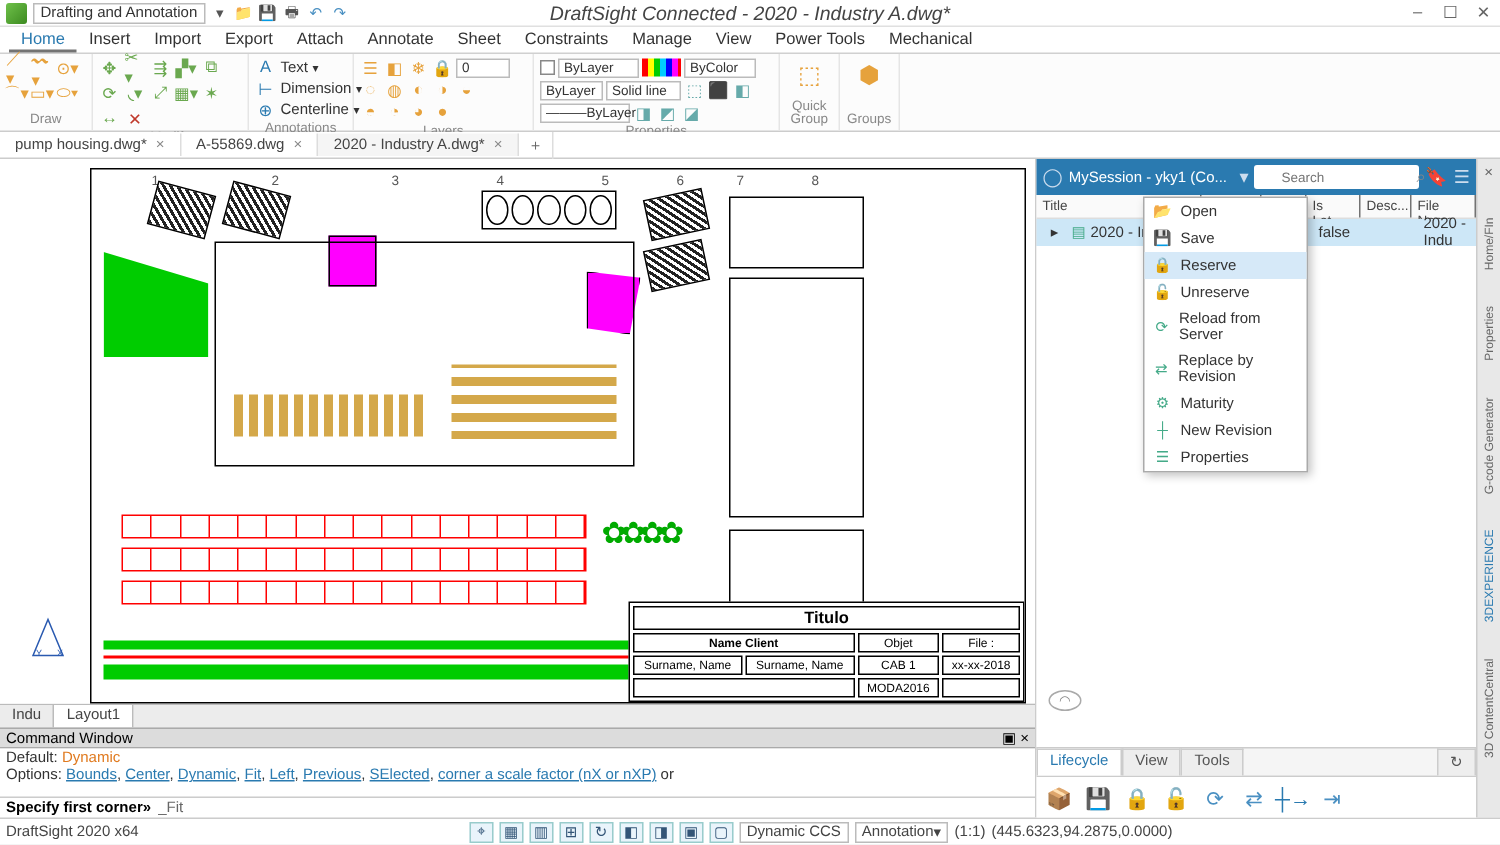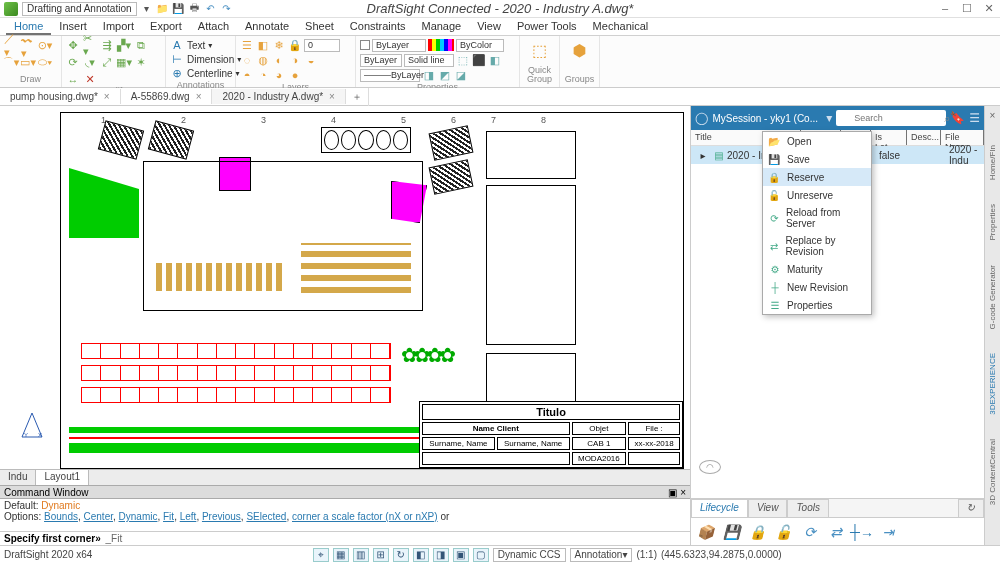--- a/index.html
+++ b/index.html
@@ -47,21 +47,21 @@
 .session-hdr .search input { border: none; outline: none; font-size: 9px; width: 90px; }
 .session-hdr .hicon { color: #cde; font-size: 12px; }
 .cols-hdr { height: 16px; background: #fafafa; display: flex; font-size: 9px; color: #444; border-bottom: 1px solid #ddd; }
 .cols-hdr > div { padding: 2px 4px; border-right: 1px solid #737373; }
 .tree-row { height: 18px; display: flex; align-items: center; font-size: 10px; color: #333; background: #cde7f7; padding-left: 4px; }
 .tree-row .ficon { width: 16px; height: 14px; display: inline-flex; align-items: center; justify-content: center; }
 .ctx-menu { position: absolute; top: 131px; left: 762px; width: 110px; background: #fff; border: 1px solid #aaa; box-shadow: 2px 2px 6px rgba(0,0,0,.25); z-index: 50; font-size: 10px; }
 .ctx-menu .item { padding: 3px 6px; display: flex; align-items: center; gap: 6px; color: #333; cursor: pointer; }
 .ctx-menu .item.hl { background: #d6e9f8; }
 .ctx-menu .micon { width: 12px; height: 12px; display: inline-flex; align-items: center; justify-content: center; color: #4a8; font-size: 10px; }
-.side-bottom { border-top: 1px solid #ccc; font-style: italic; }
+.side-bottom { border-top: 1px solid #ccc; }
 .side-tabs { height: 18px; display: flex; font-size: 10px; }
 .side-tabs .stab { padding: 2px 8px; border: 1px solid #ccc; border-bottom: none; background: #eee; color: #555; cursor: pointer; }
 .side-tabs .stab.active { background: #fff; color: #2a7ab0; }
 .side-toolbar { height: 28px; background: #fff; border-top: 1px solid #ccc; display: flex; align-items: center; gap: 8px; padding: 0 6px; }
 .side-toolbar .ticon { width: 18px; height: 18px; font-size: 14px; color: #4a90c2; display: inline-flex; align-items: center; justify-content: center; }
 .model-tabs { height: 16px; background: #ececec; border-top: 1px solid #bbb; display: flex; }
 .model-tabs .mtab { padding: 1px 8px; font-size: 10px; border-right: 1px solid #bbb; cursor: pointer; color: #444; }
 .model-tabs .mtab.active { background: #fff; font-weight: 500; }
 .cmd-hdr { height: 14px; background: #dcdcdc; border-top: 1px solid #aaa; border-bottom: 1px solid #aaa; font-size: 10px; padding: 0 4px; display: flex; align-items: center; justify-content: space-between; }
 .cmd-body { height: 32px; background: #fff; font-size: 10px; padding: 1px 4px; color: #333; line-height: 1.1; }

